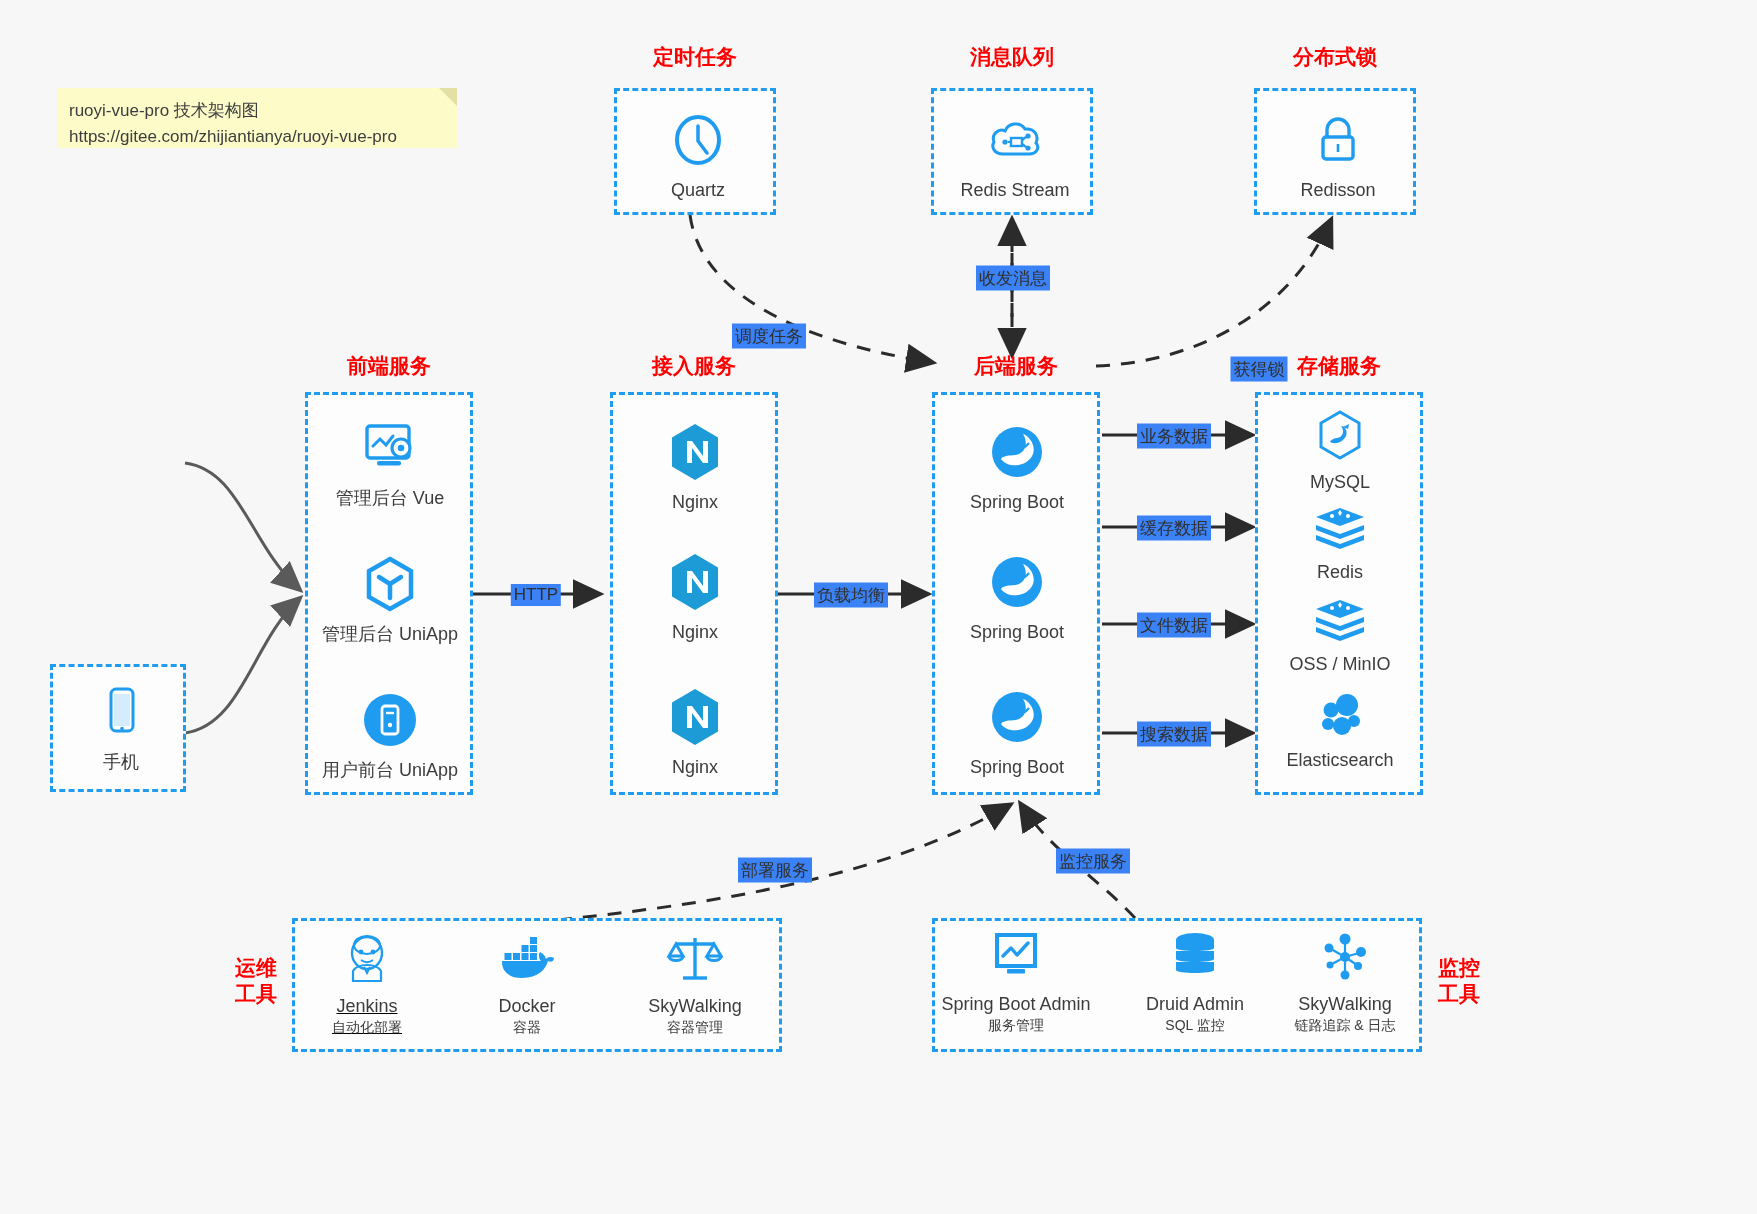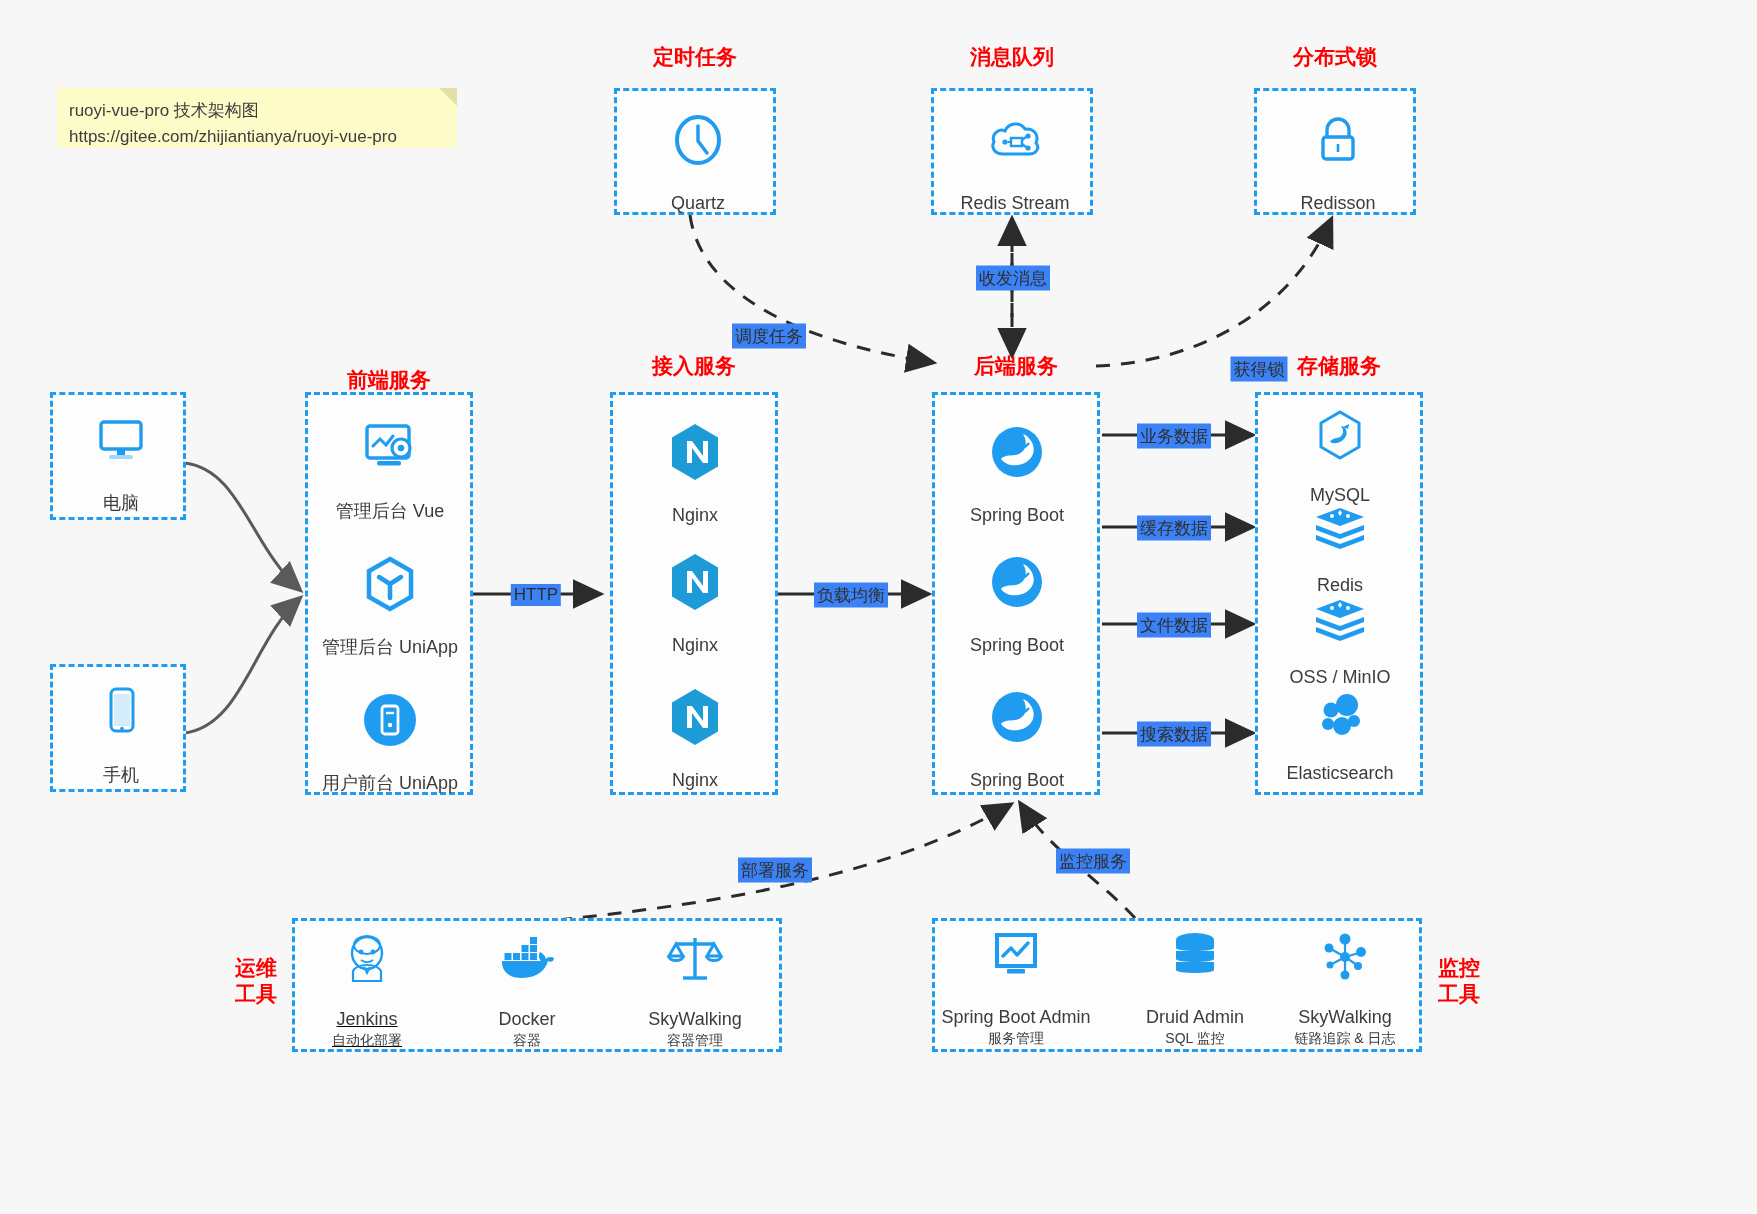--- a/index.html
+++ b/index.html
@@ -77,21 +77,21 @@
   .node .glyph {
     height: 62px;
     display: flex;
     align-items: center;
     justify-content: center;
   }
   .node .cap {
     font-size: 18px;
     color: #3c3c3c;
     line-height: 1.35;
-    margin-top: 20px;
+    margin-top: 7px;
     white-space: nowrap;
   }
   .node .cap2 {
     font-size: 14px;
     color: #3c3c3c;
     line-height: 1.35;
     white-space: nowrap;
   }
 
   
@@ -194,48 +194,35 @@
         <svg width="50" height="52" viewBox="0 0 50 52">
           <path d="M14 23 L14 16 A11 11 0 0 1 36 16 L36 23" fill="none" stroke="#1f9cf0" stroke-width="3.4"></path>
           <rect x="10" y="23" width="30" height="22" rx="3" fill="none" stroke="#1f9cf0" stroke-width="3.4"></rect>
           <line x1="25" y1="30" x2="25" y2="38" stroke="#1f9cf0" stroke-width="2.6"></line>
         </svg>
       </div>
       <div class="cap">Redisson</div>
     </div>
   </div>
 
-  <div class="group" style="left:50px; top:392px; width:136px; height:128px;">
-    <div class="node" style="left:-12px; top:14px;">
-      <div class="glyph">
-        <svg width="56" height="52" viewBox="0 0 56 52">
-          <rect x="8" y="8" width="40" height="27" rx="3" fill="none" stroke="#1f9cf0" stroke-width="3.4"></rect>
-          <rect x="12" y="12" width="32" height="19" fill="#ffffff"></rect>
-          <rect x="24" y="35" width="8" height="6" fill="#1f9cf0"></rect>
-          <rect x="16" y="41" width="24" height="4" rx="2" fill="#9fd8fa"></rect>
-        </svg>
-      </div>
-      <div class="cap">电脑</div>
-    </div>
-  </div>
 
   <div class="group" style="left:50px; top:664px; width:136px; height:128px;">
     <div class="node" style="left:-12px; top:14px;">
       <div class="glyph">
         <svg width="42" height="54" viewBox="0 0 42 54">
           <rect x="11" y="4" width="22" height="42" rx="5" fill="none" stroke="#1f9cf0" stroke-width="3"></rect>
           <rect x="14" y="9" width="16" height="32" fill="#d4ecfb"></rect>
           <circle cx="22" cy="43.5" r="1.8" fill="#1f9cf0"></circle>
         </svg>
       </div>
       <div class="cap">手机</div>
     </div>
   </div>
 
-  <div class="group-title" style="left:305px; top:352px; width:168px;margin-top:14px;">前端服务</div>
+  <div class="group-title" style="left:305px; top:352px; width:168px;">前端服务</div>
   <div class="group" style="left:305px; top:392px; width:168px; height:403px;">
     <div class="node" style="left:2px; top:22px;">
       <div class="glyph">
         <svg width="62" height="56" viewBox="0 0 62 56">
           <rect x="8" y="6" width="42" height="32" rx="3" fill="none" stroke="#1f9cf0" stroke-width="3.4"></rect>
           <path d="M14 26 L21 19 L27 25 L34 16" fill="none" stroke="#1f9cf0" stroke-width="3" stroke-linecap="round"></path>
           <circle cx="42" cy="28" r="9" fill="#ffffff" stroke="#1f9cf0" stroke-width="3.2"></circle>
           <circle cx="42" cy="28" r="3.3" fill="#1f9cf0"></circle>
           <rect x="18" y="41" width="24" height="4.5" rx="2" fill="#1f9cf0"></rect>
         </svg>

